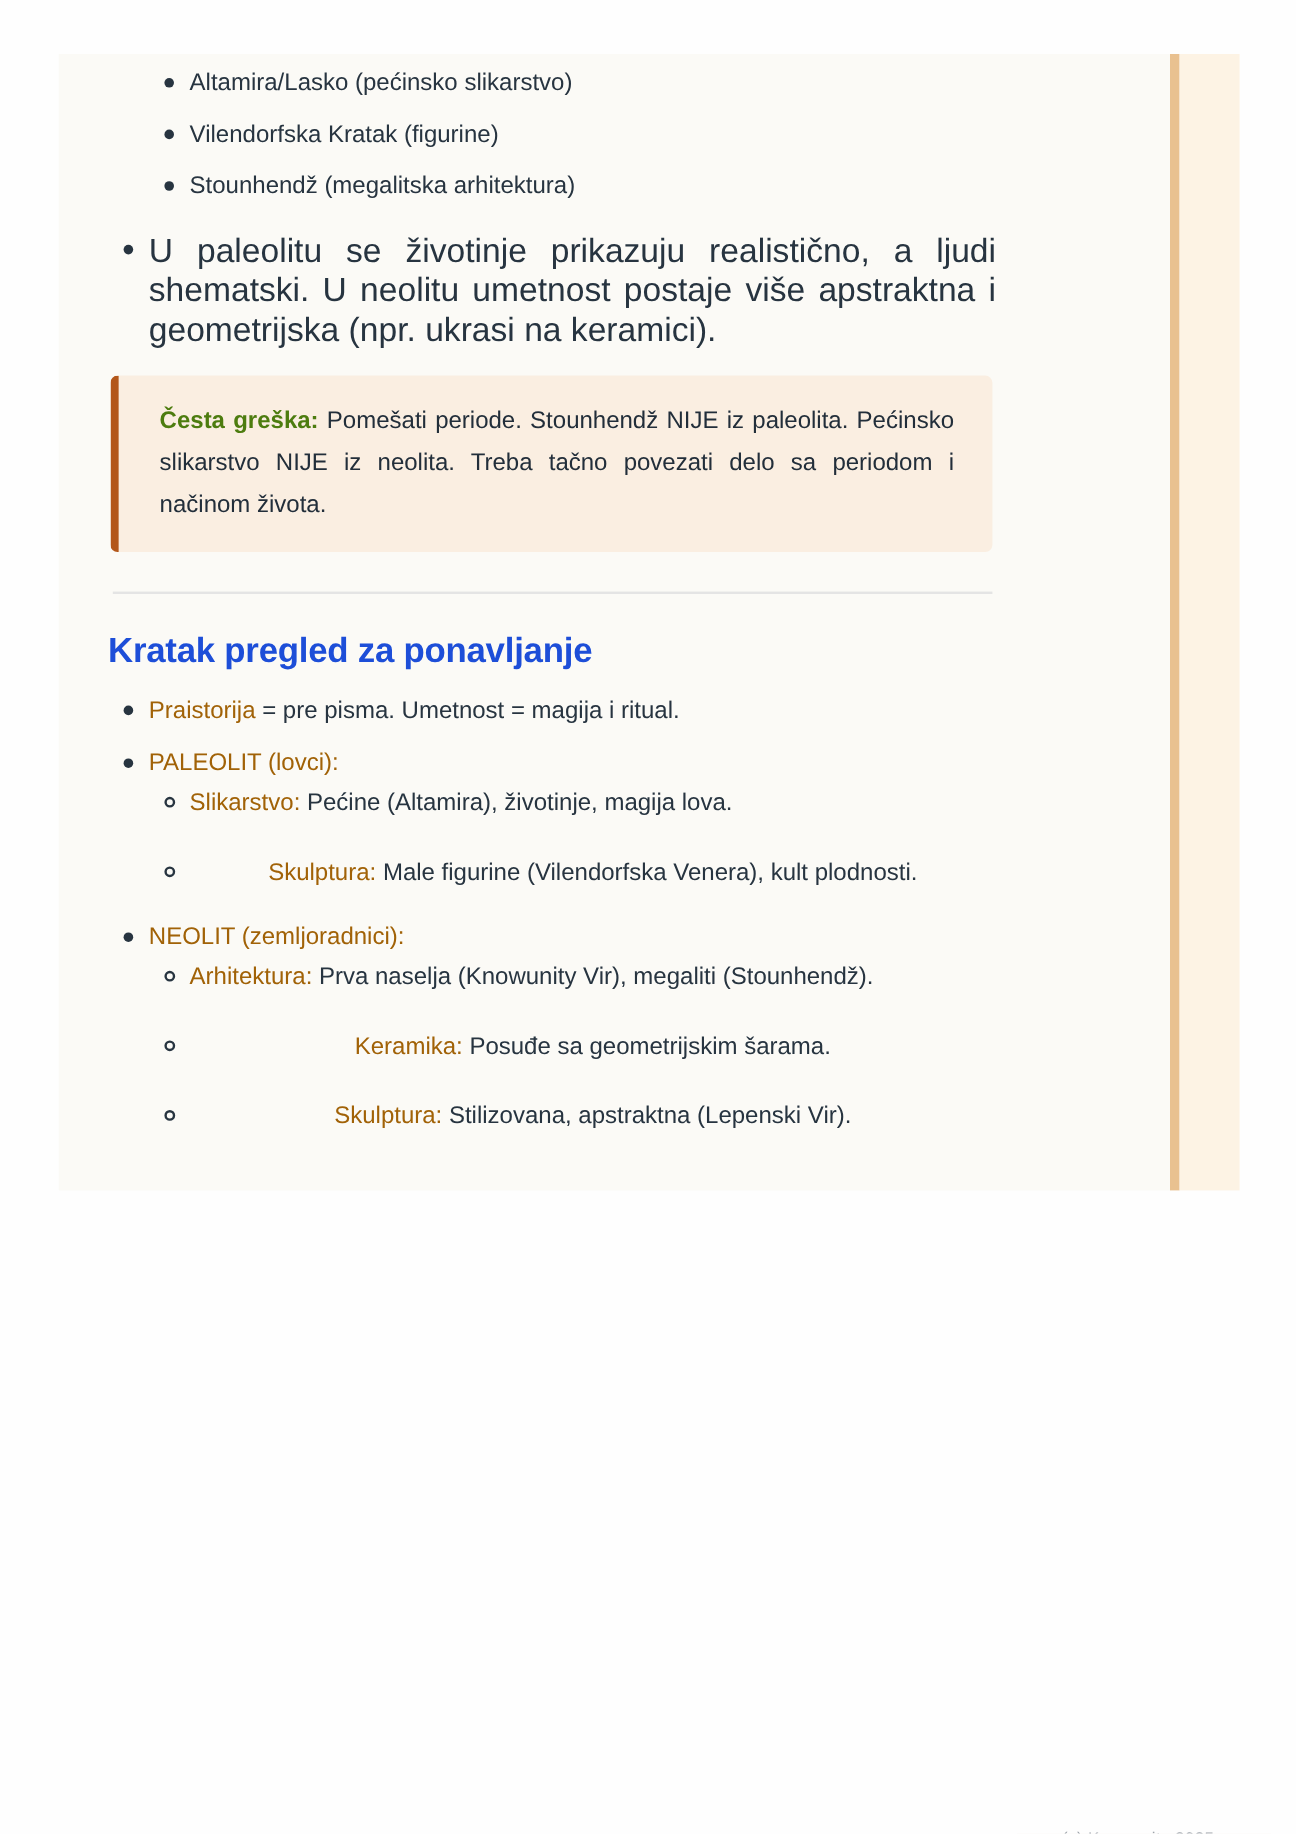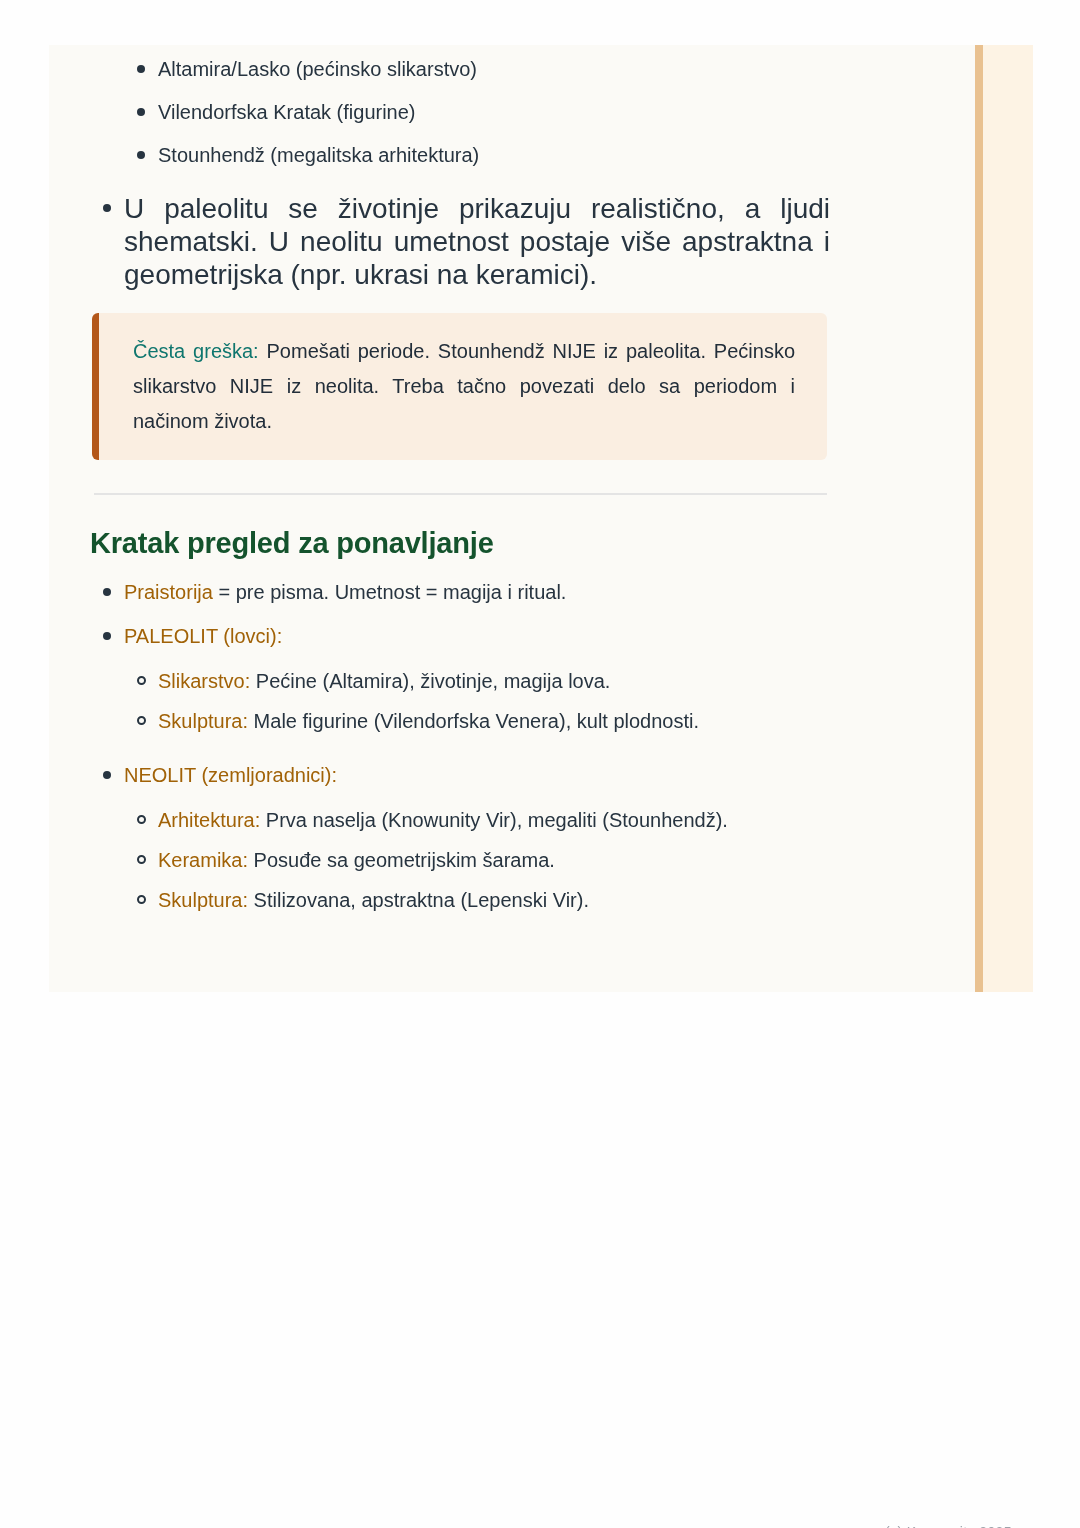--- a/index.html
+++ b/index.html
@@ -70,44 +70,44 @@
     border-left: 7px solid #b3571a;
     border-radius: 6px;
     padding: 21px 32px 21px 34px;
   }
   .callout p {
     font-size: 20px;
     line-height: 35px;
     text-align: justify;
     color: #222e3a;
   }
-  .callout strong { font-weight: 400; color: #0f766e; }
+  .callout strong { font-weight: 700; color: #4d7c0f; }
   .divider {
     border: none;
     height: 2px;
     background: #e4e4e4;
     margin-top: 33px;
     margin-left: 4px;
     width: 733px;
   }
   h2.section-title {
     margin-top: 30px;
     font-size: 29px;
     line-height: 36px;
     font-weight: 700;
-    color: #14532d;
+    color: #1d4ed8;
     letter-spacing: -0.2px;
   }
   .review-list { margin-top: 20px; width: 740px; }
   .review-list li.lvl1 { padding-left: 34px; }
   .review-list li.lvl1 .bullet-dot { left: 13px; }
   .review-list li.lvl2 { padding-left: 68px; }
   .review-list li.lvl2 .bullet-ring { left: 47px; }
-  .review-list li.lvl1 + li.lvl2 { margin-top: 23px; }
-  .review-list li.lvl2 + li.lvl2 { margin-top: 18px; }
+  .review-list li.lvl1 + li.lvl2 { margin-top: 11px; }
+  .review-list li.lvl2 + li.lvl2 { margin-top: 36px; text-align: center; }
   .review-list li.lvl1 + li.lvl1 { margin-top: 22px; }
   .review-list li.lvl2 + li.lvl1 { margin-top: 32px; }
   .review-list .b { font-weight: 400; color: #a16207; }
   .footer {
     position: absolute;
     top: 1524px;
     right: 68px;
     font-size: 14px;
     letter-spacing: 0.4px;
     color: #9da3aa;

